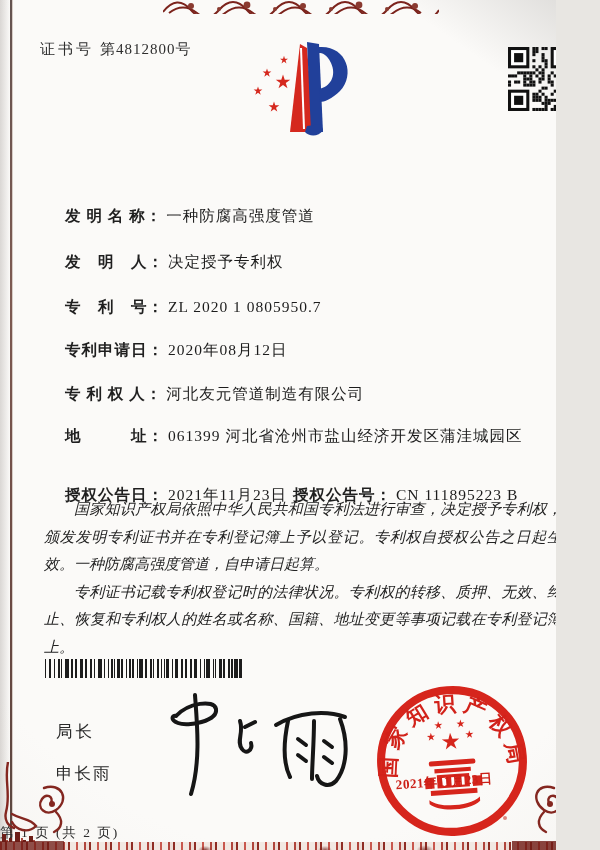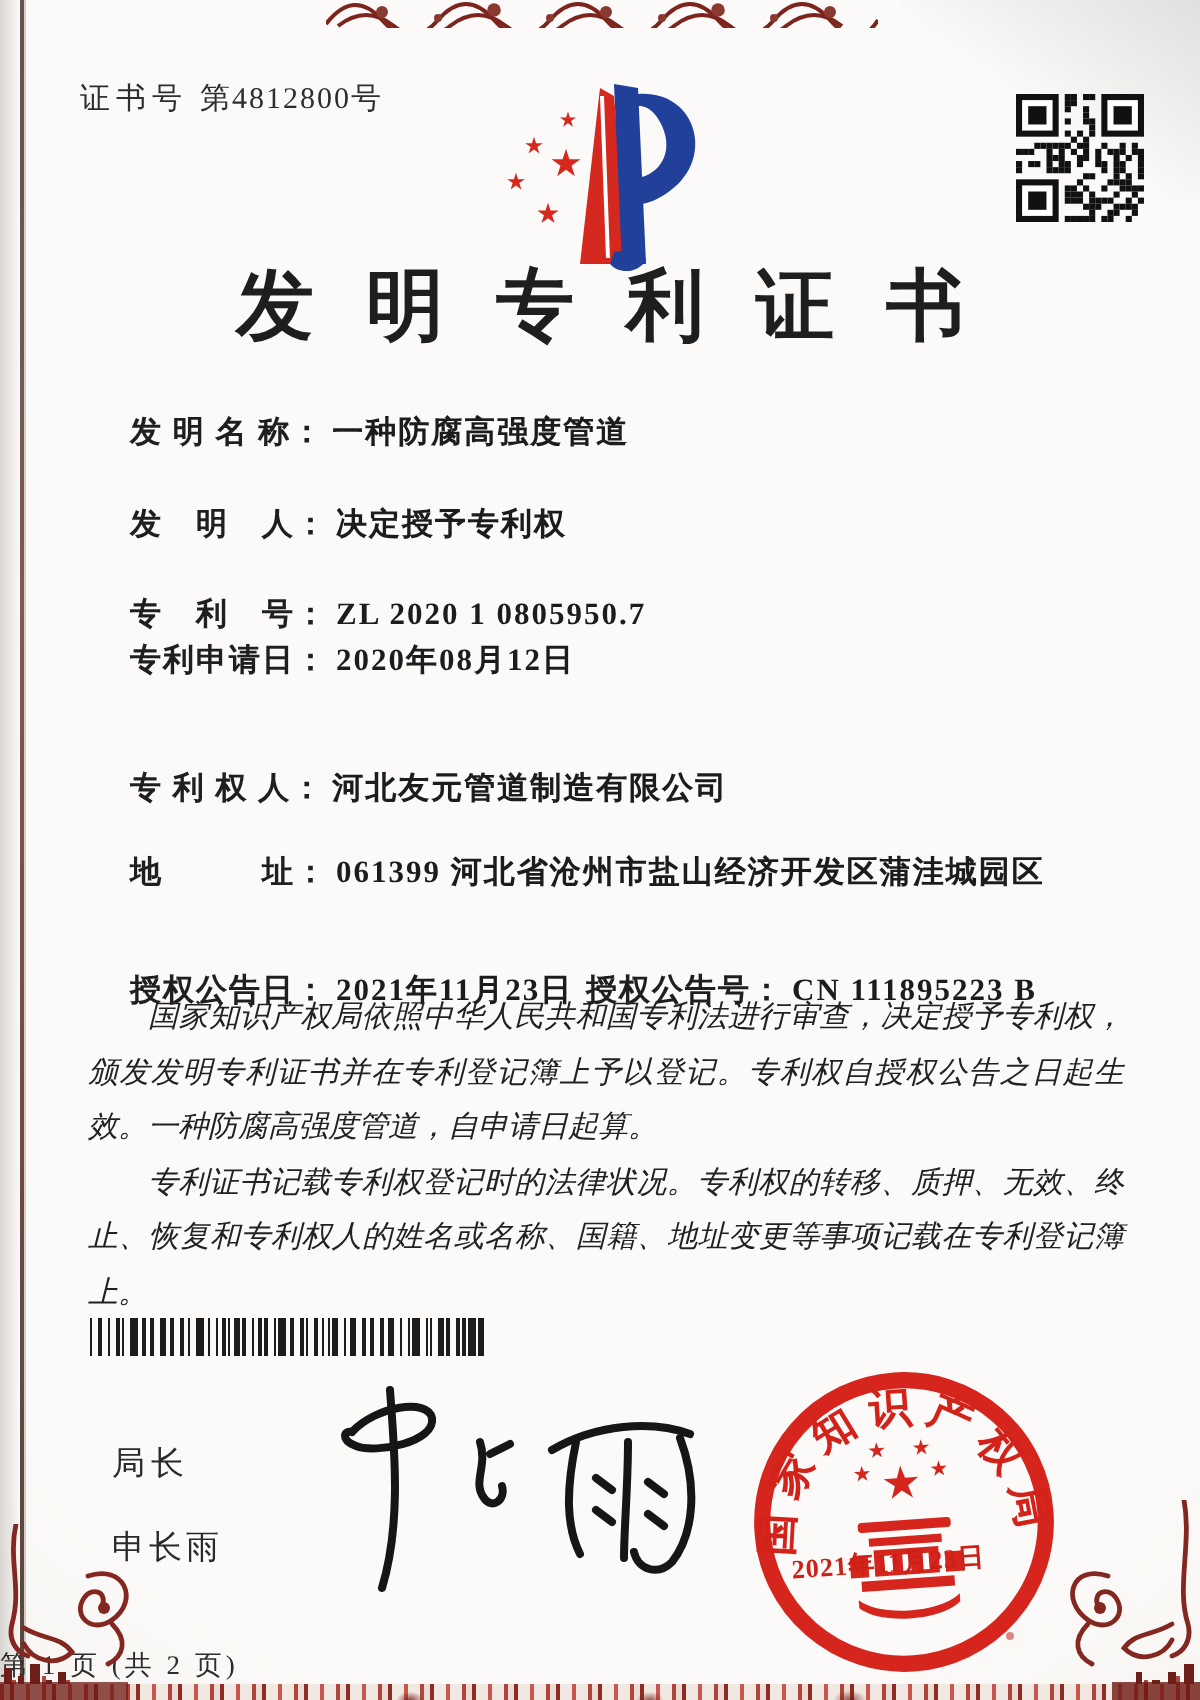--- a/index.html
+++ b/index.html
@@ -1,16 +1,16 @@
 <!DOCTYPE html>
 <html><head>
 <meta charset="utf-8">
 <style>
   html,body{margin:0;padding:0;background:#e8e6e2;}
-  .page{position:relative;width:600px;height:850px;overflow:hidden;
+  .page{position:relative;width:556px;height:850px;overflow:hidden;
     background:radial-gradient(130% 105% at 52% 42%, #fbfaf8 55%, #f1efeb 88%, #e9e6e1 100%);
     font-family:"Liberation Serif","DejaVu Serif",serif;color:#262626;}
   .shade-tr{position:absolute;top:0;right:0;width:150px;height:100px;pointer-events:none;
     background:linear-gradient(215deg, rgba(186,184,181,.40), rgba(186,184,181,0) 55%);}
   .shade-l{position:absolute;top:0;left:0;width:10px;height:100%;pointer-events:none;
     background:linear-gradient(90deg, rgba(120,110,105,.25), rgba(120,110,105,0));}
   .spine{position:absolute;left:10px;top:0;width:2px;height:100%;
     background:linear-gradient(#645350,#7d5a52 35%,#6b4a44 70%,#59463f);}
   .spine2{position:absolute;left:12px;top:0;width:1px;height:100%;background:rgba(150,120,110,.35);}
 
@@ -20,23 +20,23 @@
   .title{position:absolute;left:0;top:126px;width:100%;text-align:center;
     font-size:39px;font-weight:700;letter-spacing:26px;padding-left:26px;box-sizing:border-box;color:#1e1e1e;}
 
   .logo{position:absolute;left:243px;top:40px;}
   .qr{position:absolute;left:508px;top:47px;}
   .topornament{position:absolute;left:163px;top:0;}
 
   .fields{position:absolute;left:45px;top:0;width:520px;}
   .frow{position:absolute;left:0;font-size:15.5px;letter-spacing:1px;white-space:nowrap;color:#242424;}
   .frow .flabel{font-weight:700;color:#1f1f1f;margin-left:20px;}
-  .frow .fvalue{margin-left:4px;font-weight:700;color:#1c1c1c;}
+  .frow .fvalue{margin-left:4px;font-weight:400;color:#1c1c1c;}
   .frow .pair2{position:absolute;left:228px;top:0;white-space:nowrap;}
-  .r0{top:206px}.r1{top:252px}.r2{top:297px}.r3{top:320px}.r4{top:384px}.r5{top:426px}.r6{top:485px}
+  .r0{top:206px}.r1{top:252px}.r2{top:297px}.r3{top:340px}.r4{top:384px}.r5{top:426px}.r6{top:485px}
 
   .body-text{position:absolute;left:44px;top:496px;width:518px;font-size:15px;line-height:1.84;
     color:#222;font-style:italic;text-align:justify;}
   .body-text p{margin:0;text-indent:2em;}
 
   .barcode{position:absolute;left:45px;top:659px;}
 
   .signer{position:absolute;left:56px;top:721px;font-size:16.5px;letter-spacing:3px;color:#2a2a2a;
     font-family:"Liberation Sans","DejaVu Sans",sans-serif;}
   .signer .name{margin-top:20px;letter-spacing:2px;}
@@ -245,21 +245,20 @@
       <rect x="24" y="60" width="3" height="3" fill="#111"></rect>
       <rect x="27" y="60" width="3" height="3" fill="#111"></rect>
       <rect x="30" y="60" width="3" height="3" fill="#111"></rect>
       <rect x="33" y="60" width="3" height="3" fill="#111"></rect>
       <rect x="36" y="60" width="3" height="3" fill="#111"></rect>
       <rect x="42" y="60" width="3" height="3" fill="#111"></rect>
       <rect x="45" y="60" width="3" height="3" fill="#111"></rect>
       <rect x="54" y="60" width="3" height="3" fill="#111"></rect>
     </svg>
 
-  <div class="title">发明专利证书</div>
 
   <div class="fields">
     <div class="frow r0">
       <span class="flabel">发 明 名 称：</span><span class="fvalue">一种防腐高强度管道</span>
     </div>
     <div class="frow r1">
       <span class="flabel">发　明　人：</span><span class="fvalue">决定授予专利权</span>
     </div>
     <div class="frow r2">
       <span class="flabel">专　利　号：</span><span class="fvalue">ZL 2020 1 0805950.7</span>

